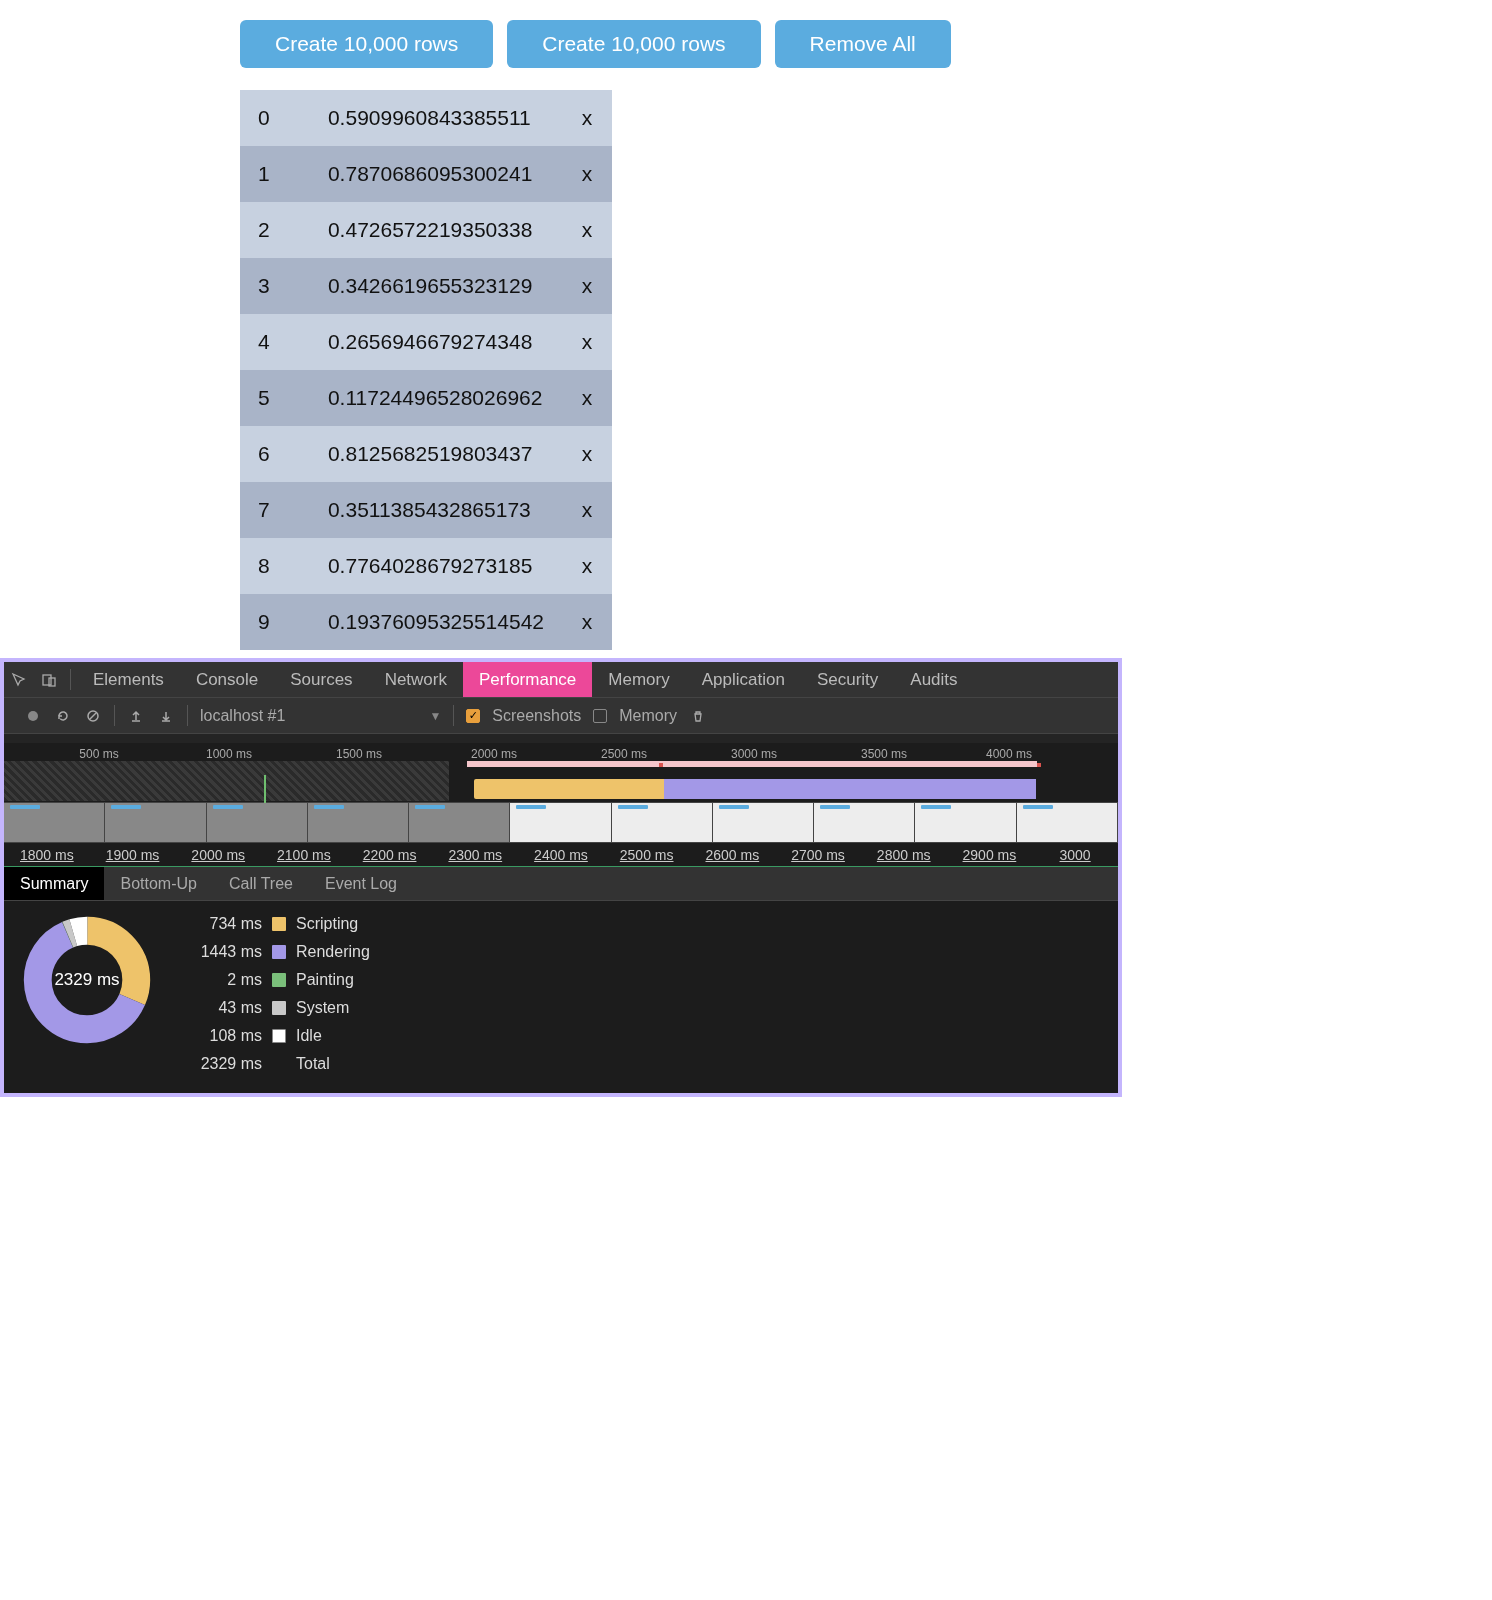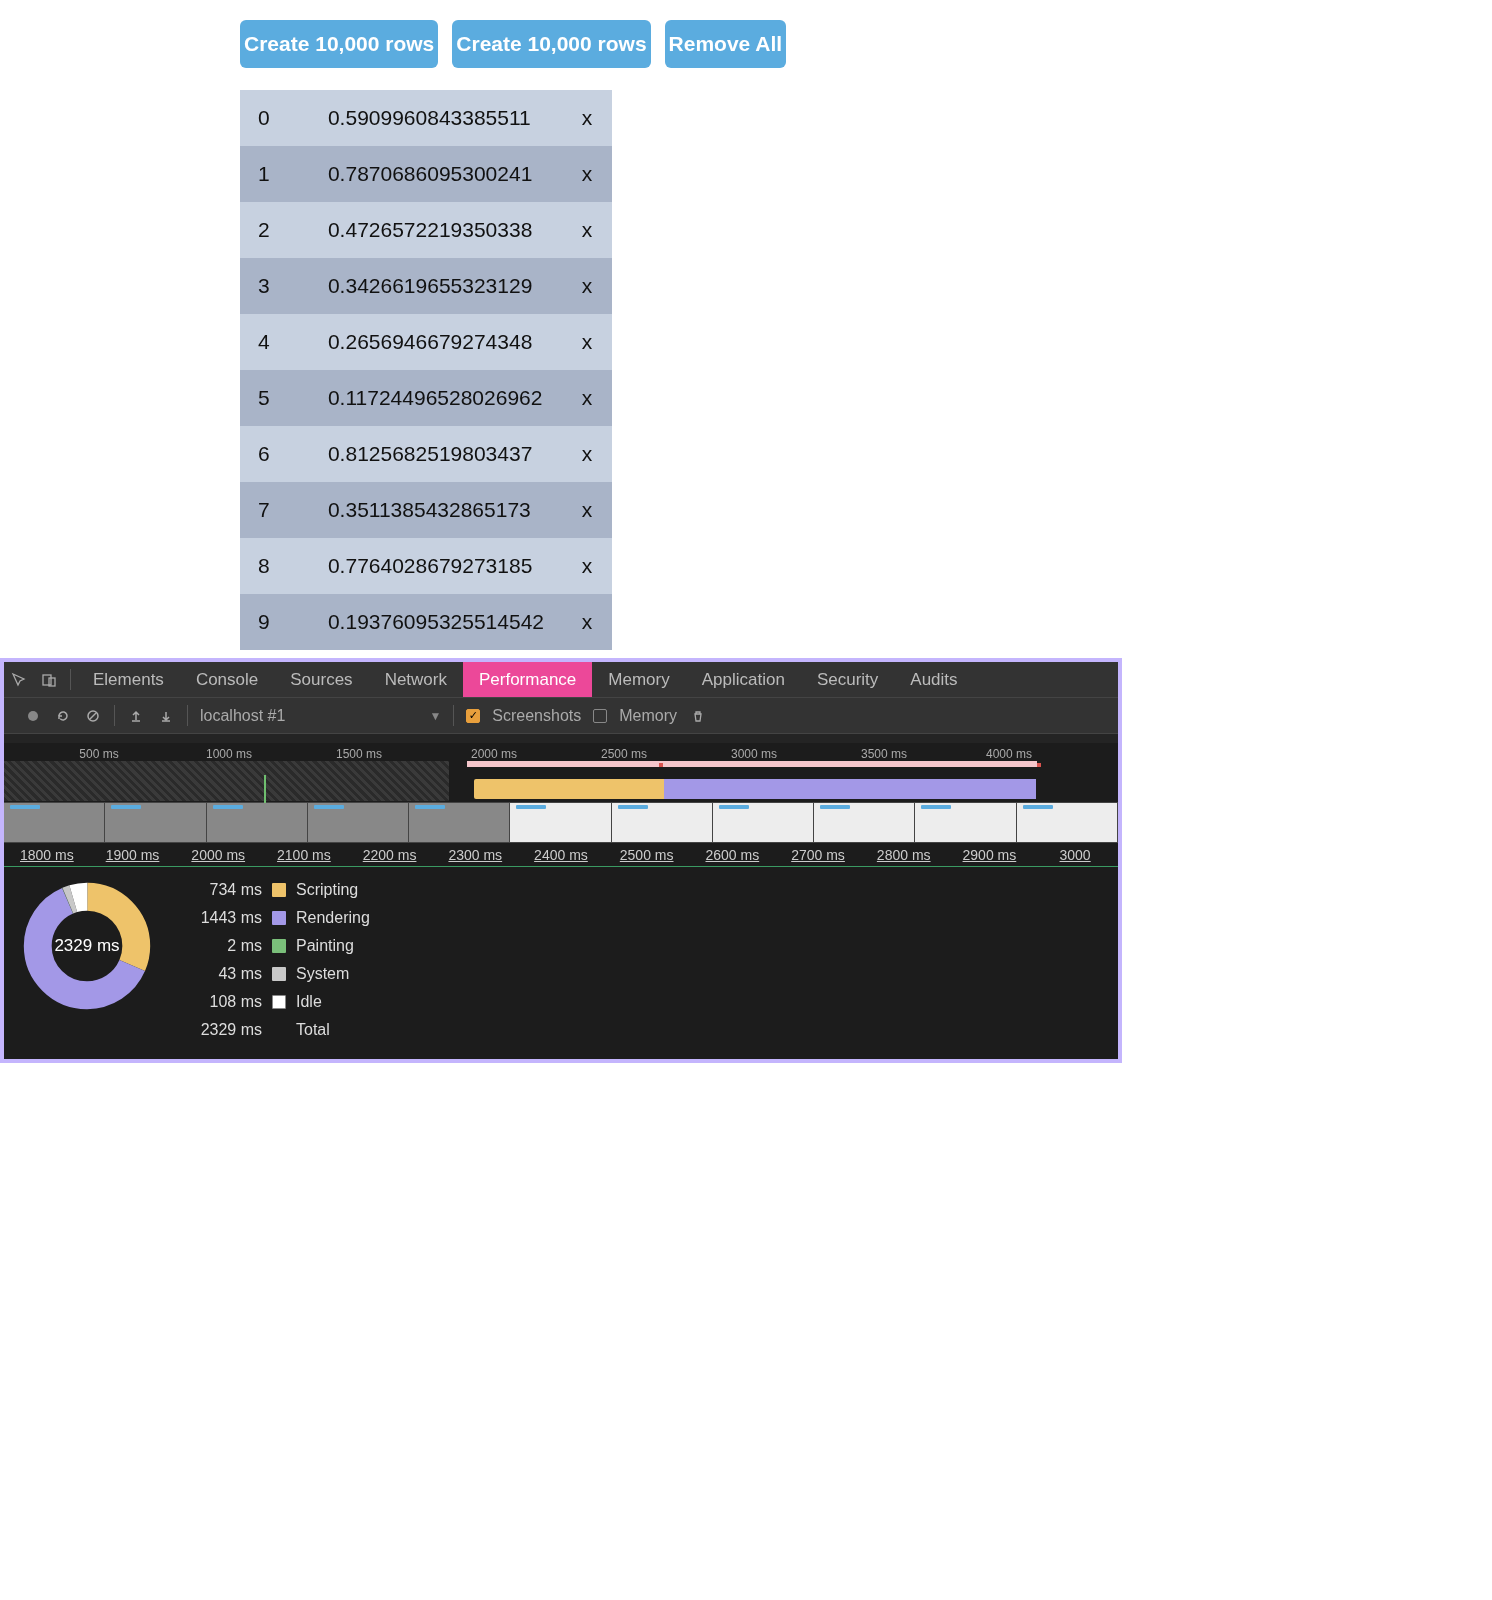--- a/index.html
+++ b/index.html
@@ -17,23 +17,23 @@
   .button-row {
     display: flex;
     gap: 14px;
     margin-bottom: 22px;
   }
   .blue-btn {
     background: #5bacdf;
     color: #fff;
     border: none;
     border-radius: 6px;
-    padding: 12px 4px;
+    padding: 12px 35px;
     font-size: 21px;
-    font-weight: 700;
+    font-weight: 400;
     cursor: pointer;
   }
   .data-table {
     border-collapse: collapse;
     width: 372px;
   }
   .data-table tr:nth-child(odd) { background: #c7d1e0; }
   .data-table tr:nth-child(even) { background: #a9b4c8; }
   .data-table td {
     padding: 16px 18px;
@@ -356,20 +356,26 @@
       <div class="tick">2300 ms</div>
       <div class="tick">2400 ms</div>
       <div class="tick">2500 ms</div>
       <div class="tick">2600 ms</div>
       <div class="tick">2700 ms</div>
       <div class="tick">2800 ms</div>
       <div class="tick">2900 ms</div>
       <div class="tick">3000</div>
     </div>
 
+  <div class="bottom-tabs" id="bottom-tabs">
+      <div class="b-tab active">Summary</div>
+      <div class="b-tab">Bottom-Up</div>
+      <div class="b-tab">Call Tree</div>
+      <div class="b-tab">Event Log</div>
+    </div>
 
   <div class="summary-pane">
     <div class="summary-body">
       <div class="donut-wrap">
         <svg width="130" height="130" viewBox="0 0 42 42" id="donut-svg">
             <circle cx="21" cy="21" r="15.9155" fill="transparent" stroke="#eec36a" stroke-width="9" stroke-dasharray="31.502145922746784 68.49785407725321" stroke-dashoffset="25"></circle>
             <circle cx="21" cy="21" r="15.9155" fill="transparent" stroke="#a398e7" stroke-width="9" stroke-dasharray="61.93133047210301 38.06866952789699" stroke-dashoffset="93.49785407725321"></circle>
             <circle cx="21" cy="21" r="15.9155" fill="transparent" stroke="#7abf7a" stroke-width="9" stroke-dasharray="0.08583690987124463 99.91416309012875" stroke-dashoffset="31.566523605150202"></circle>
             <circle cx="21" cy="21" r="15.9155" fill="transparent" stroke="#c8c8c8" stroke-width="9" stroke-dasharray="1.8454935622317596 98.15450643776823" stroke-dashoffset="31.48068669527896"></circle>
             <circle cx="21" cy="21" r="15.9155" fill="transparent" stroke="#ffffff" stroke-width="9" stroke-dasharray="4.63519313304721 95.36480686695279" stroke-dashoffset="29.6351931330472"></circle>

